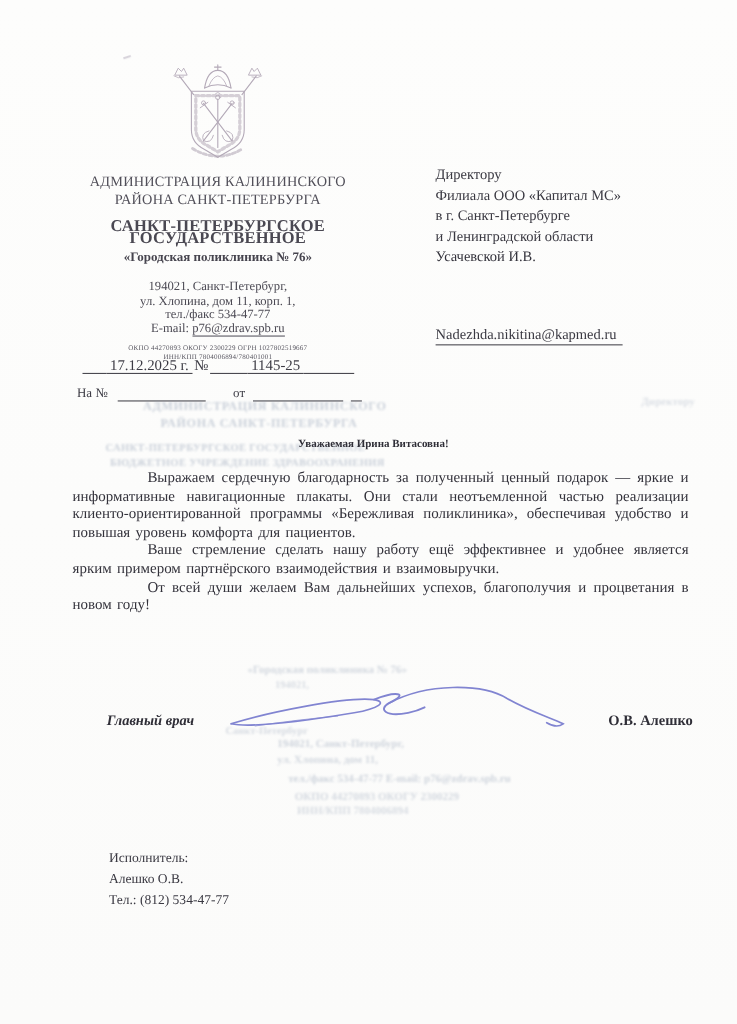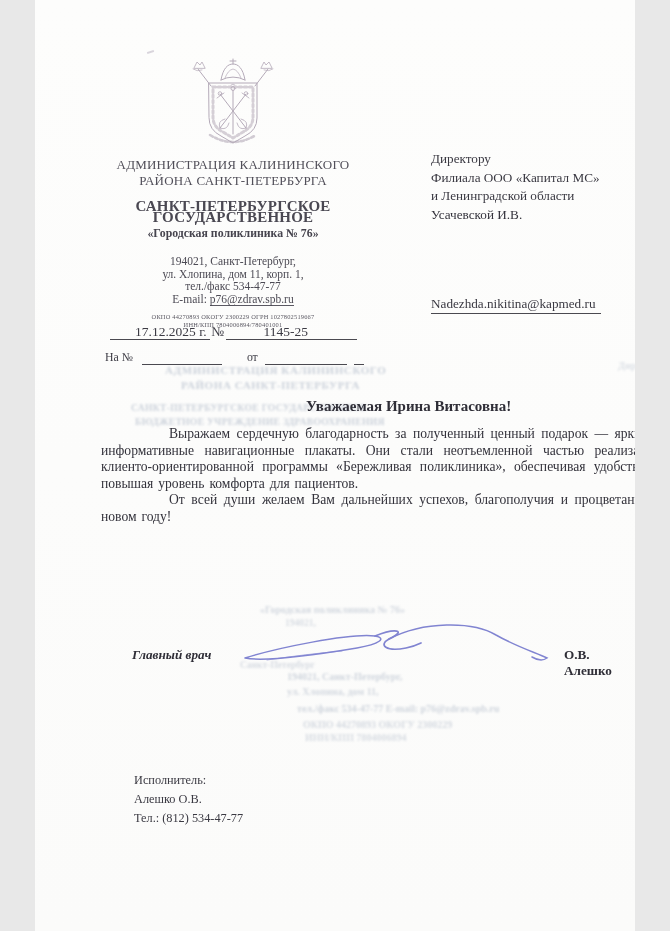--- a/index.html
+++ b/index.html
@@ -1,19 +1,19 @@
 <!DOCTYPE html>
 <html><head>
 <meta charset="utf-8">
 <style>
   * { margin: 0; padding: 0; box-sizing: border-box; }
   html,body { background:#e8e8e8; }
   .page {
     position: relative;
-    width: 600px; height: 931px;
+    width: 670px; height: 931px;
     margin: 0 auto;
     background: linear-gradient(180deg,#fdfdfc 0%, #fbfbfa 100%);
     font-family: "Liberation Serif", "DejaVu Serif", serif;
     color: #33343a;
     overflow: hidden;
   }
   .abs { position: absolute; }
 
   
   .lh-col { left: 48px; top: 55px; width: 300px; text-align: center; color: #4c4a54; }
@@ -32,27 +32,27 @@
   .num-sign { padding: 0 2px; }
   .na-line { left: 70px; top: 350px; font-size: 11.8px; color: #3c3b44; white-space: nowrap; }
   .na-line .seg { display: inline-block; border-bottom: 1.2px solid #4a4950; height: 13px; vertical-align: bottom; }
 
   
   .recipient { left: 396px; top: 150px; font-size: 13.2px; line-height: 18.6px; color: #3a3942; }
   .recipient .bold { font-weight: normal; color: #34333c; }
   .rec-email { left: 396px; top: 296px; font-size: 13.2px; color: #3a3942; border-bottom: 1.2px solid #4a4950; padding-right: 6px; padding-bottom: 1px; }
 
   
-  .salutation { left: 271px; top: 398px; font-size: 15px; font-weight: bold; color: #2f2e37; text-align: center; }
+  .salutation { left: 271px; top: 398px; font-size: 10px; font-weight: bold; color: #2f2e37; text-align: center; }
   .body-text { left: 66px; top: 426px; width: 560px; font-size: 13.6px; line-height: 16.6px; text-align: justify; color: #33323b; }
   .body-text p { text-indent: 68px; margin: 0; word-spacing: 1.5px; }
 
   
   .sig-title { left: 97px; top: 647px; font-size: 13.2px; font-weight: bold; color: #2f2e37; font-style: italic; }
-  .sig-name  { left: 529px; top: 647px; font-size: 13.2px; font-weight: bold; color: #2f2e37; }
+  .sig-name  { left: 553px; top: 647px; font-size: 13.2px; font-weight: bold; color: #2f2e37; }
   .sig-ink   { left: 202px; top: 620px; width: 318px; height: 48px; }
 
   
   .executor { left: 99px; top: 771px; font-size: 12.3px; line-height: 18.8px; color: #3a3942; }
 
   
   .ghost { position:absolute; color: #8796ad; opacity: .42; filter: blur(1.1px); white-space: nowrap; font-weight: bold; }
   .g1 { left:130px; top:364px; font-size:11px; letter-spacing:.6px; }
   .g2 { left:146px; top:379px; font-size:11px; letter-spacing:.6px; }
   .g3 { left:96px;  top:402px; font-size:9.6px; letter-spacing:.3px; }
@@ -136,20 +136,21 @@
     <span>На №</span>
     <span class="seg" style="width:80px;margin-left:6px"></span>
     <span style="margin-left:22px">от</span>
     <span class="seg" style="width:82px;margin-left:4px"></span>
     <span class="seg" style="width:10px;margin-left:4px"></span>
   </div>
 
   <div class="abs recipient">
     <div>Директору</div>
     <div>Филиала ООО «Капитал МС»</div>
+    <div>в г. Санкт-Петербурге</div>
     <div>и Ленинградской области</div>
     <div class="bold">Усачевской И.В.</div>
   </div>
   <div class="abs rec-email">Nadezhda.nikitina@kapmed.ru</div>
 
   <div class="ghost g1">АДМИНИСТРАЦИЯ КАЛИНИНСКОГО</div>
   <div class="ghost g2">РАЙОНА САНКТ-ПЕТЕРБУРГА</div>
   <div class="ghost g3">САНКТ-ПЕТЕРБУРГСКОЕ ГОСУДАРСТВЕННОЕ</div>
   <div class="ghost g4">БЮДЖЕТНОЕ УЧРЕЖДЕНИЕ ЗДРАВООХРАНЕНИЯ</div>
   <div class="ghost g5">Директору</div>
@@ -159,20 +160,21 @@
   <div class="ghost g9">194021, Санкт-Петербург,</div>
   <div class="ghost g10">ул. Хлопина, дом 11,</div>
   <div class="ghost g11">тел./факс 534-47-77  E-mail: p76@zdrav.spb.ru</div>
   <div class="ghost g12">ОКПО 44270893  ОКОГУ 2300229</div>
   <div class="ghost g13">ИНН/КПП 7804006894</div>
 
   <div class="abs salutation">Уважаемая Ирина Витасовна!</div>
 
   <div class="abs body-text">
     <p>Выражаем сердечную благодарность за полученный ценный подарок — яркие и информативные навигационные плакаты. Они стали неотъемленной частью реализации клиенто-ориентированной программы «Бережливая поликлиника», обеспечивая удобство и повышая уровень комфорта для пациентов.</p>
+    <p>Ваше стремление сделать нашу работу ещё эффективнее и удобнее является ярким примером партнёрского взаимодействия и взаимовыручки.</p>
     <p>От всей души желаем Вам дальнейших успехов, благополучия и процветания в новом году!</p>
   </div>
 
   <div class="abs sig-title">Главный врач</div>
   <svg class="abs sig-ink" viewBox="0 0 318 48" fill="none" stroke="#7478cd" stroke-width="1.5" stroke-linecap="round" opacity="0.9">
     <path d="M8,38 C40,28 112,13 138,16 C150,18 143,24 120,28 C84,34 28,42 8,38"></path>
     <path d="M138,16 C158,8 171,10 152,19 C141,25 149,32 169,28 C176,26.5 180,25 184,23" stroke-width="1.7"></path>
     <path d="M152,19 C186,1 236,1 259,15 C280,27 300,33 310,38 C306,41 300,40 295,37"></path>
     <path d="M30,40 q40,-6 75,-9" stroke-width="0.9" opacity="0.7"></path>
   </svg>

